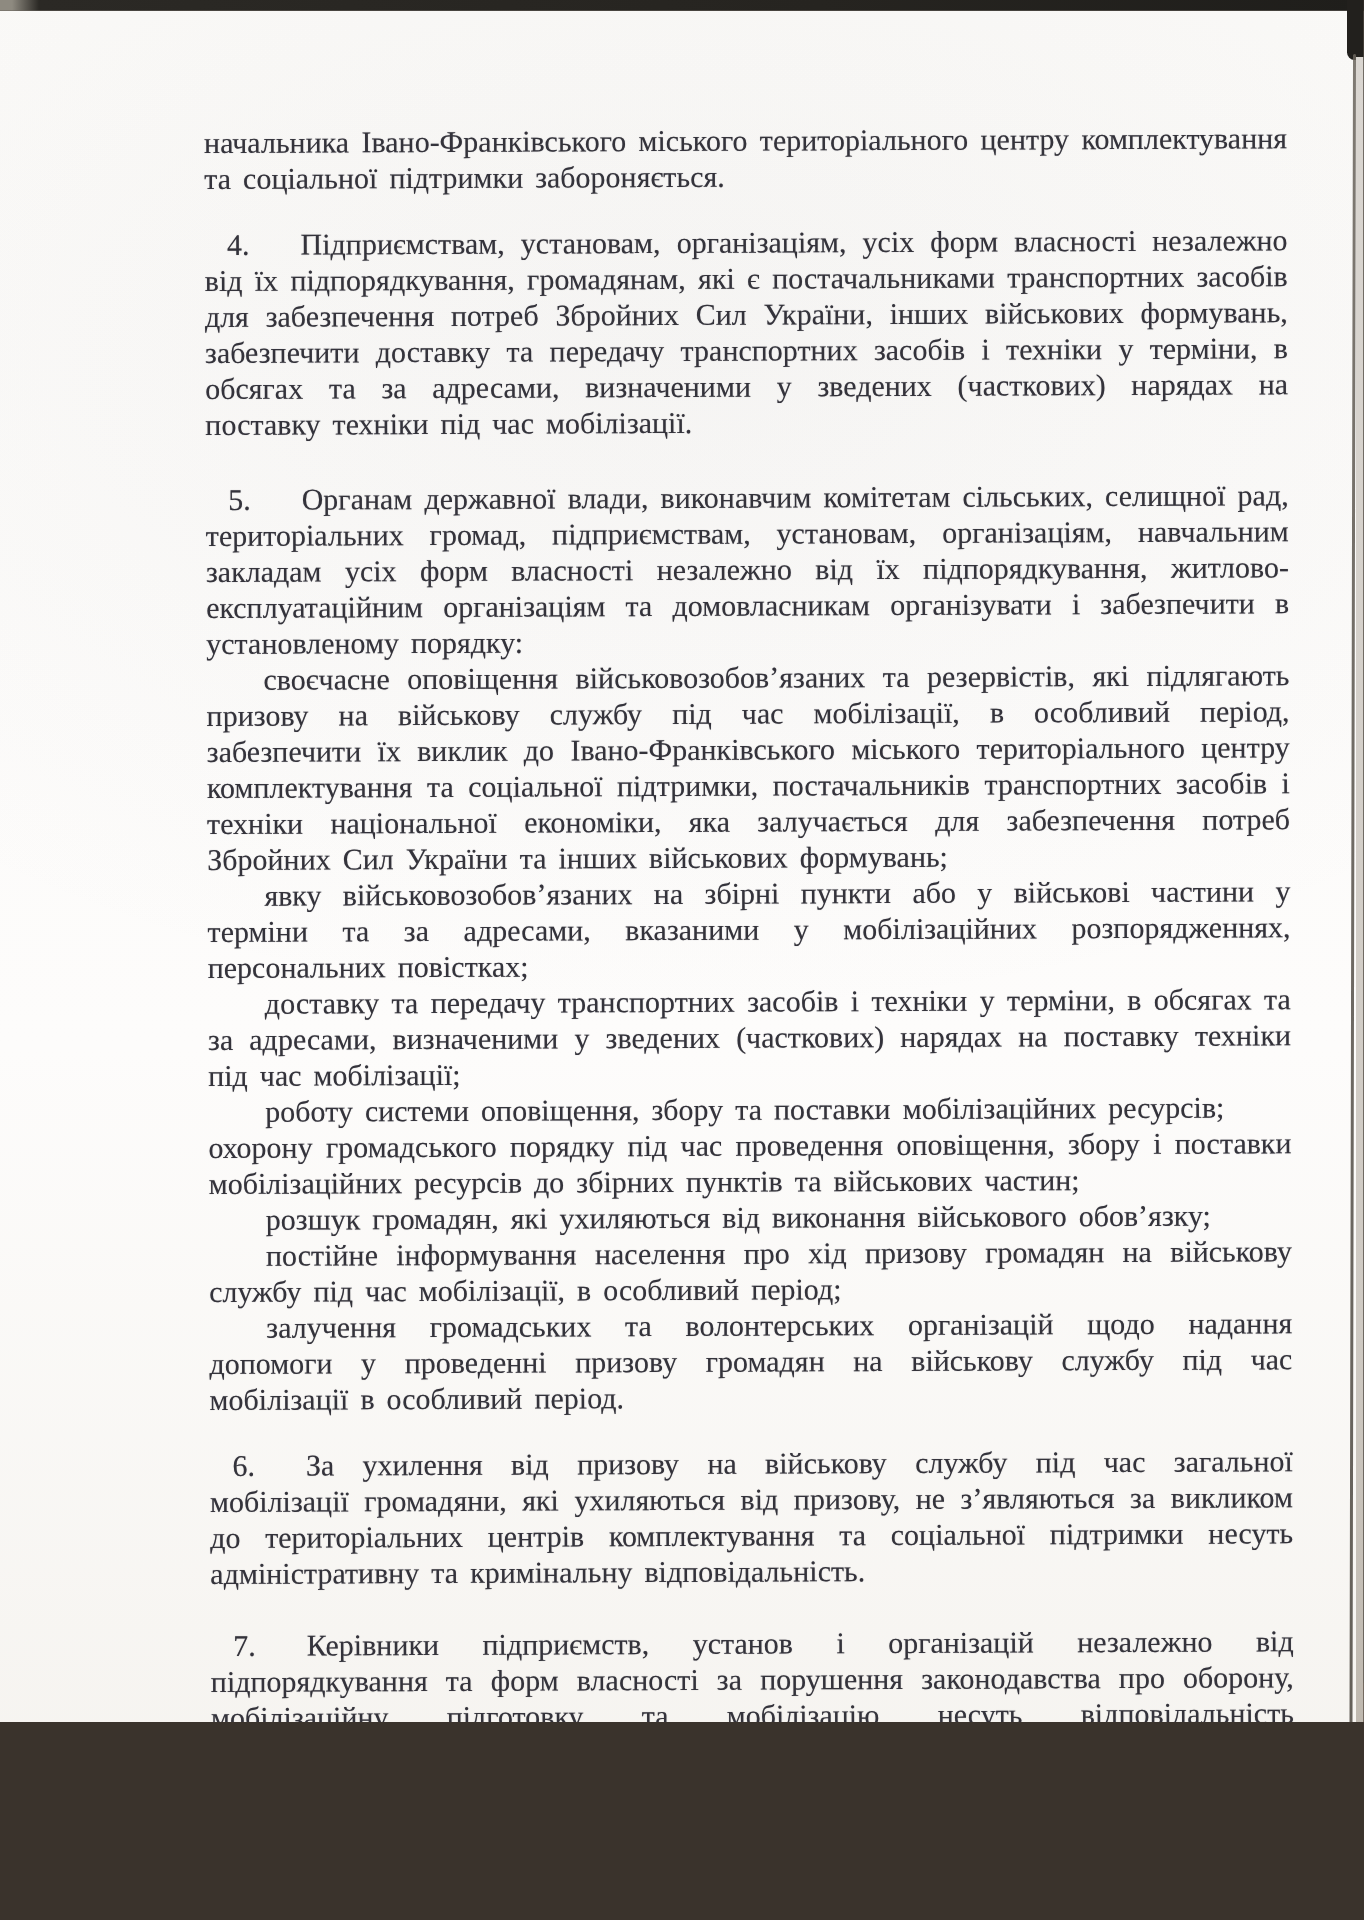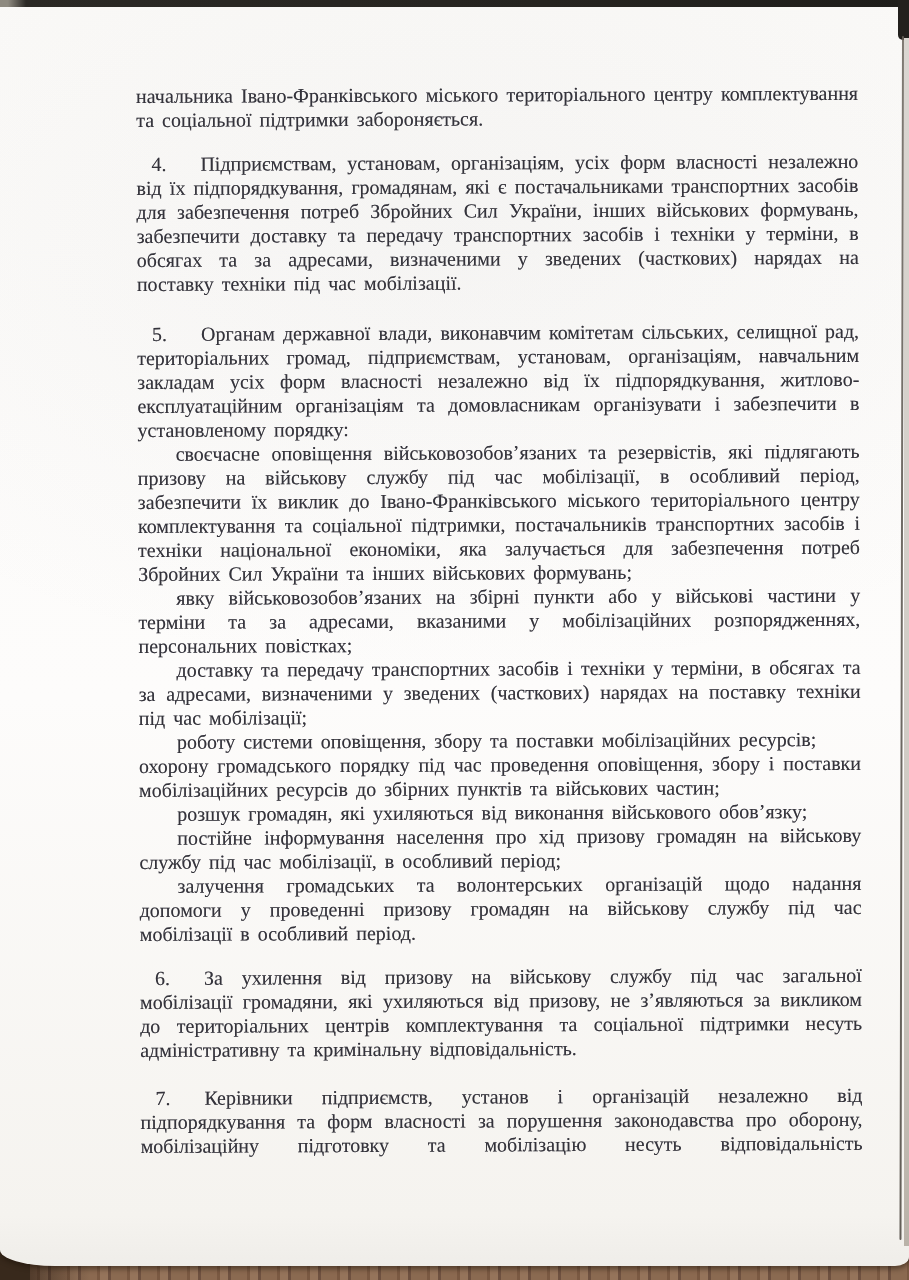--- a/index.html
+++ b/index.html
@@ -1,21 +1,21 @@
 <!DOCTYPE html>
 <html lang="uk"><head>
 <meta charset="utf-8">
 <style>
   html,body{margin:0;padding:0;}
   body{
     width:909px;height:1280px;overflow:hidden;
     font-family:"Liberation Serif","DejaVu Serif",serif;
     background:#3a332c;
   }
-  #stage{position:relative;width:909px;height:1280px;overflow:hidden;}
+  #stage{position:relative;width:909px;height:1148px;overflow:hidden;}
 
   
   .wood{
     position:absolute;left:0;bottom:0;width:909px;height:26px;z-index:0;
     background:
       linear-gradient(180deg, rgba(45,28,16,.55) 0 5px, rgba(45,28,16,0) 9px),
       linear-gradient(90deg, rgba(25,15,8,.50) 0 30px, rgba(25,15,8,0) 90px),
       repeating-linear-gradient(90deg,
         #8b6950 0 7px, #7a5942 7px 10px, #95745b 10px 18px,
         #6e5140 18px 21px, #8a6a51 21px 30px);

